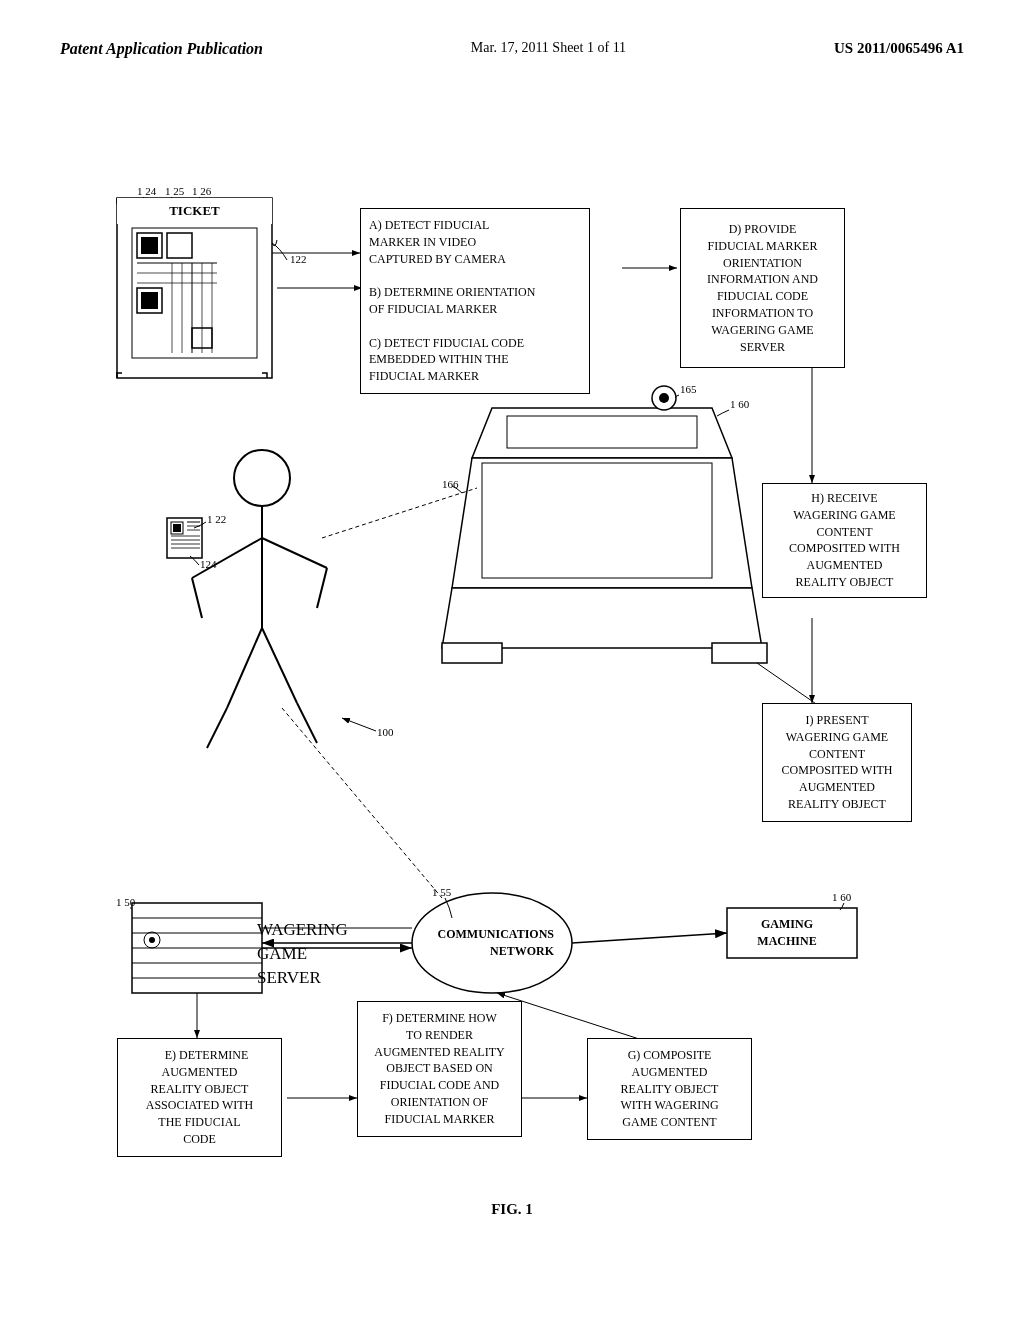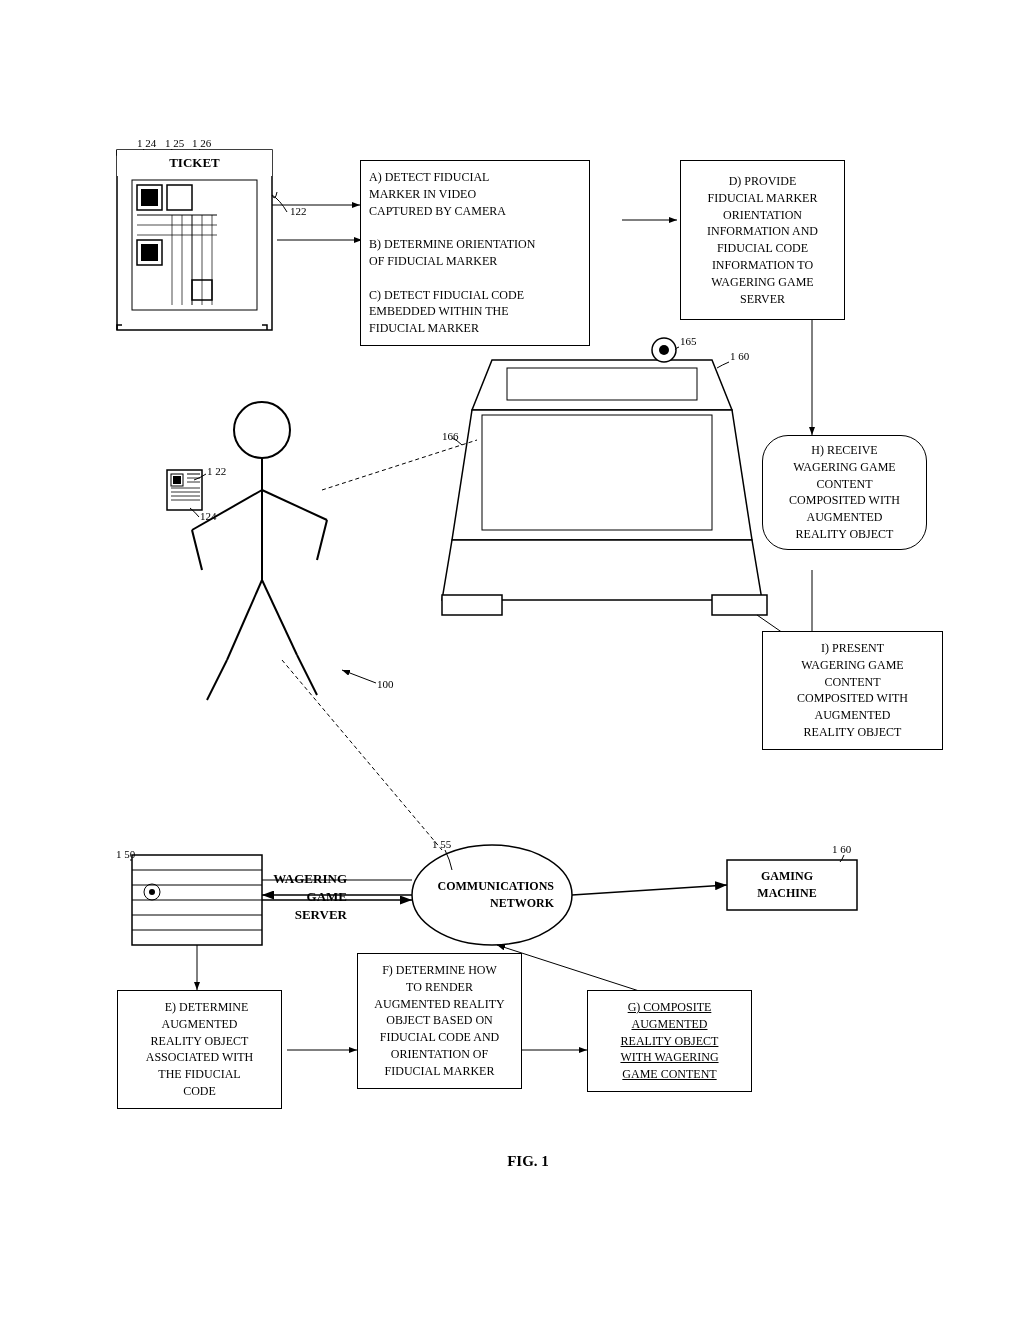--- a/index.html
+++ b/index.html
@@ -69,21 +69,20 @@
     }
 
     
     .fig-caption {
       position: absolute;
       bottom: 10px;
       left: 50%;
       transform: translateX(-50%);
       font-size: 15px;
       font-weight: bold;
-      margin-left: 16px;
     }
 
     
     .svg-overlay {
       position: absolute;
       top: 0;
       left: 0;
       width: 900px;
       height: 1140px;
       pointer-events: none;
@@ -91,20 +90,25 @@
 
     svg text {
       font-family: 'Times New Roman', Times, serif;
     }
   </style>
 </head>
 <body>
 
 <div class="page">
 
+  <div class="header">
+    <div class="header-left">Patent Application Publication</div>
+    <div class="header-center">Mar. 17, 2011  Sheet 1 of 11</div>
+    <div class="header-right">US 2011/0065496 A1</div>
+  </div>
 
   <div class="diagram">
 
     <svg class="svg-overlay" viewBox="0 0 900 1140" xmlns="http://www.w3.org/2000/svg">
       <defs>
         <marker id="arrowhead" markerWidth="8" markerHeight="6" refX="8" refY="3" orient="auto">
           <polygon points="0 0, 8 3, 0 6" fill="#000"></polygon>
         </marker>
         <marker id="arrowhead-rev" markerWidth="8" markerHeight="6" refX="0" refY="3" orient="auto">
           <polygon points="8 0, 0 3, 8 6" fill="#000"></polygon>
@@ -298,39 +302,39 @@
       <span style="white-space:pre-line;">D) PROVIDE
 FIDUCIAL MARKER
 ORIENTATION
 INFORMATION AND
 FIDUCIAL CODE
 INFORMATION TO
 WAGERING GAME
 SERVER</span>
     </div>
 
-    <div class="box" style="left:700px; top:395px; width:165px; font-size:12px; text-align:center;border-radius:26px;">
+    <div class="box" style="left:700px; top:395px; width:165px; font-size:12px; text-align:center;">
       <span style="white-space:pre-line;">H) RECEIVE
 WAGERING GAME
 CONTENT
 COMPOSITED WITH
 AUGMENTED
 REALITY OBJECT</span>
     </div>
 
-    <div class="box" style="left:700px; top:591px; width:181px; padding:8px; font-size:12px; text-align:center;">
+    <div class="box" style="left:700px; top:615px; width:150px; padding:8px; font-size:12px; text-align:center;">
       <span style="white-space:pre-line;">I) PRESENT
 WAGERING GAME
 CONTENT
 COMPOSITED WITH
 AUGMENTED
 REALITY OBJECT</span>
     </div>
 
-    <div class="label" style="left:195px; top:830px; width:90px; font-size:13px; text-align:right;font-weight:bold;">
+    <div class="label" style="left:195px; top:830px; width:90px; font-size:17px; text-align:left;">
       <span style="white-space:pre-line;">WAGERING
 GAME SERVER</span>
     </div>
 
     <div class="label" style="left:372px; top:838px; width:120px; font-size:12px; font-weight:bold; text-align:right;">
       <span style="white-space:pre-line;">COMMUNICATIONS
 NETWORK</span>
     </div>
 
     <div class="label" style="left:665px; top:828px; width:120px; font-size:12px; font-weight:bold; text-align:center;">
@@ -350,21 +354,21 @@
     <div class="box" style="left:295px; top:913px; width:165px; padding:8px; font-size:12px; text-align:center;">
       <span style="white-space:pre-line;">F) DETERMINE HOW
 TO RENDER
 AUGMENTED REALITY
 OBJECT BASED ON
 FIDUCIAL CODE AND
 ORIENTATION OF
 FIDUCIAL MARKER</span>
     </div>
 
-    <div class="box" style="left:525px; top:950px; width:165px; padding:8px; font-size:12px; text-align:center;text-decoration:underline;">
+    <div class="box" style="left:525px; top:950px; width:165px; padding:8px; font-size:12px; text-align:center;">
       <span style="white-space:pre-line;">G) COMPOSITE
 AUGMENTED
 REALITY OBJECT
 WITH WAGERING
 GAME CONTENT</span>
     </div>
 
     <div class="fig-caption">FIG. 1</div>
 
   </div>

